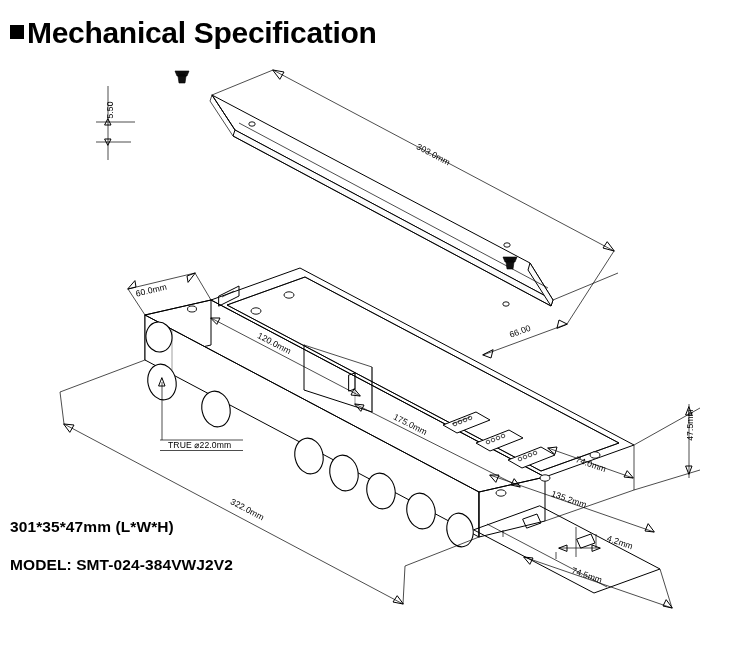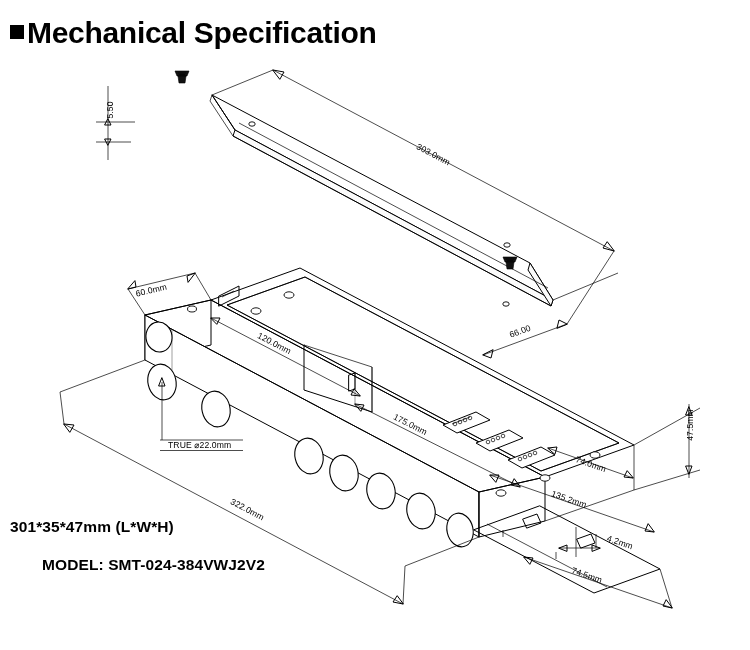--- a/index.html
+++ b/index.html
@@ -21,21 +21,21 @@
     width:14px;height:14px;background:#000;display:inline-block;
     margin-bottom:2px;
   }
 
   
   .spec-line{
     position:absolute;font-weight:bold;font-size:15.5px;
     white-space:nowrap;letter-spacing:0.1px;
   }
   #spec-dims{left:10px;top:518px;}
-  #spec-model{left:10px;top:556px;margin-left:32px;}
+  #spec-model{left:10px;top:556px;}
 
   
   svg#drawing{position:absolute;left:0;top:0;width:750px;height:650px;}
   svg#drawing text{
     font-family:"Liberation Sans", sans-serif;
     font-size:8.6px;
     fill:#000;
     letter-spacing:0.1px;
   }
   .ln{fill:none;stroke:#000;stroke-width:1;stroke-linejoin:round;stroke-linecap:round;}

